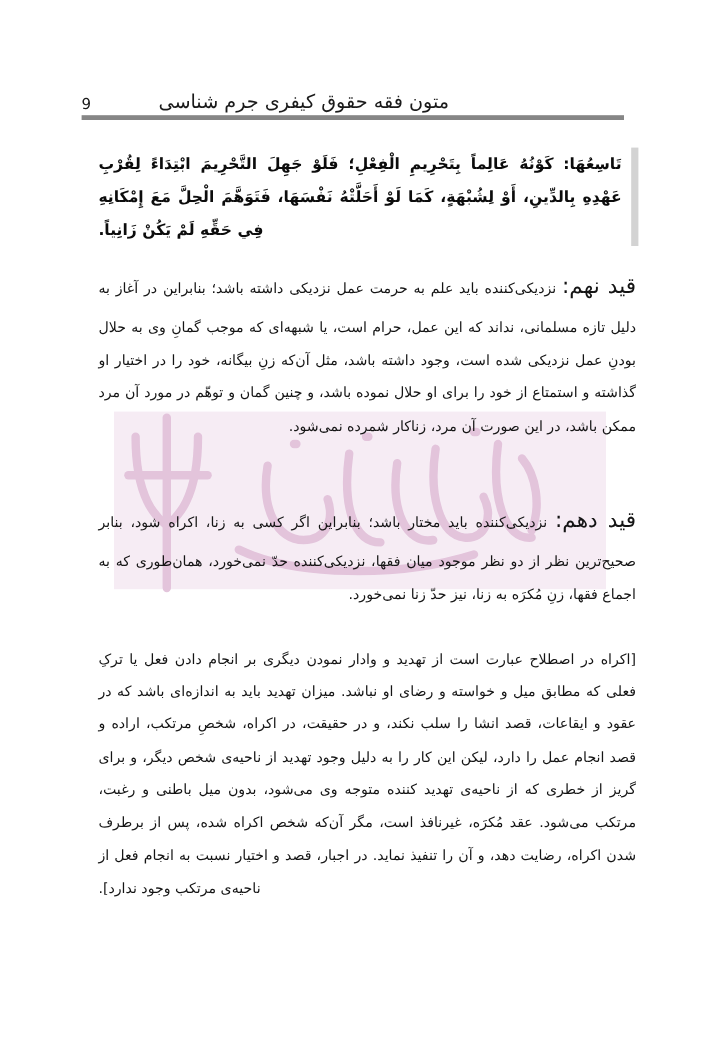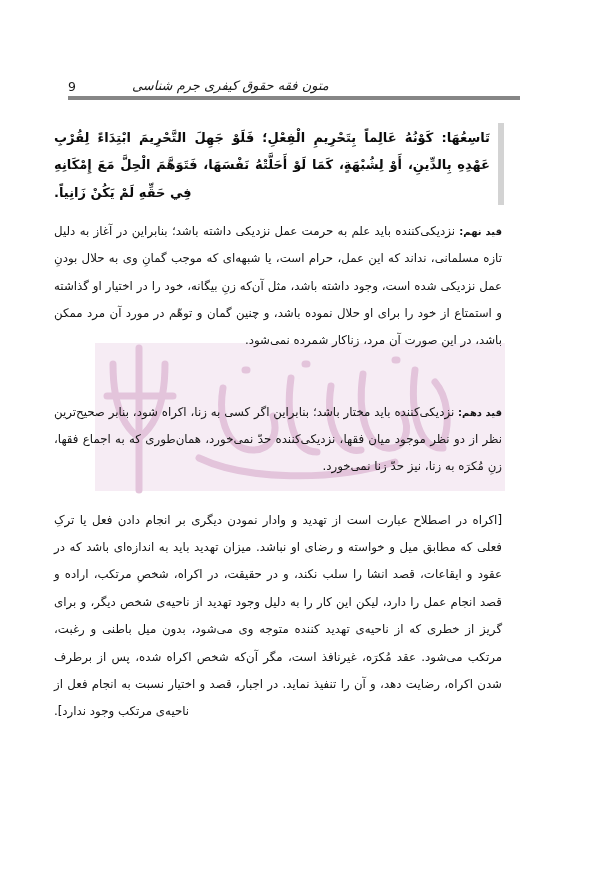--- a/index.html
+++ b/index.html
@@ -56,26 +56,25 @@
     width: 452px;
     height: 24px;
     display: flex;
     flex-direction: row;
     align-items: flex-end;
     justify-content: flex-end;
     gap: 46px;
     z-index: 3;
   }
   .header-title {
-    font-size: 13px;
+    font-size: 16px;
     line-height: 1.2;
     color: #1a1a1a;
     letter-spacing: 0.2px;
     white-space: nowrap;
-    font-style: italic;
   }
   .header-folio {
     font-size: 12.5px;
     line-height: 1.2;
     color: #1a1a1a;
     white-space: nowrap;
     min-width: 18px;
     text-align: left;
   }
   .header-rule {
@@ -84,21 +83,21 @@
     top: 96px;
     width: 452px;
     height: 4px;
     background: #868686;
     z-index: 3;
   }
 
   
   .content {
     position: absolute;
-    left: 52px;
+    left: 80px;
     top: 118px;
     width: 452px;
     z-index: 2;
   }
 
   
   .matn {
     position: relative;
     padding: 6px 14px 4px 2px;
     margin: 0 0 6px 0;
@@ -134,22 +133,22 @@
     font-family: "DejaVu Sans", "Liberation Sans", sans-serif;
     font-size: 11.8px;
     font-weight: 400;
     line-height: 2.32;
     text-align: justify;
     text-align-last: right;
     direction: rtl;
     color: #141414;
   }
   .sharh .lead {
-    font-weight: 700;
-    font-size: 10px;
+    font-weight: 400;
+    font-size: 18px;
   }
 
   .sharh.bracketed p {
     text-align: justify;
     text-align-last: left;
   }
 
   .spacer-sm { height: 8px; }
   .spacer-md { height: 16px; }
 </style>

